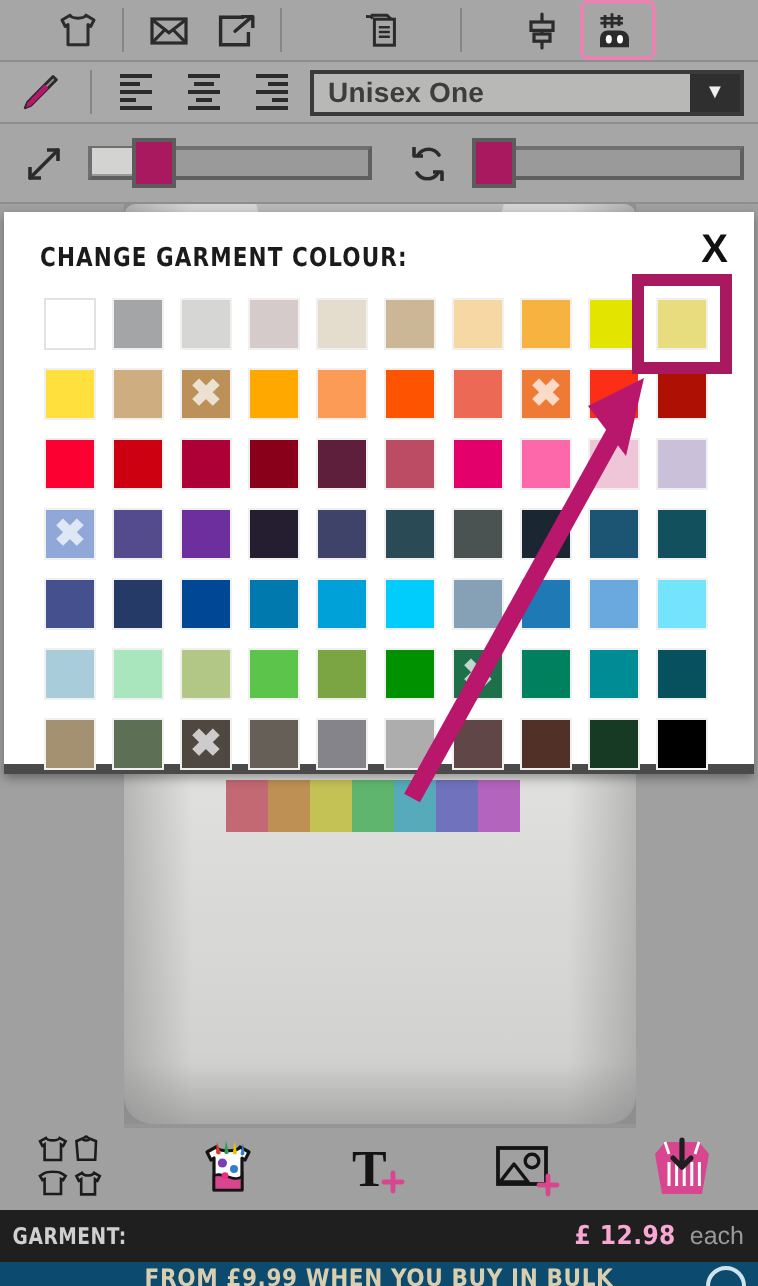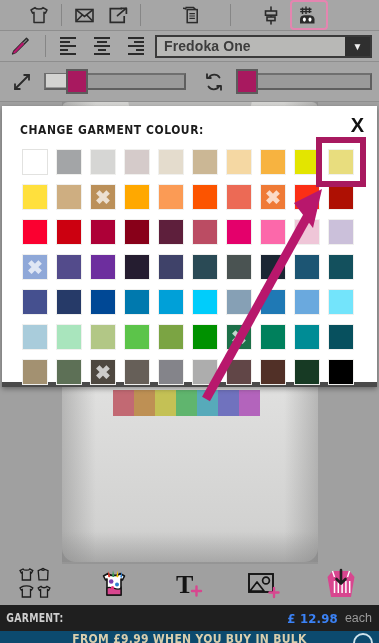--- a/index.html
+++ b/index.html
@@ -148,21 +148,21 @@
   }
   .st-label {
     font-family: "DejaVu Sans Condensed","Liberation Sans Narrow","Liberation Sans", sans-serif;
     font-weight: bold; font-size: 11.5px; color: #cfcfcf; letter-spacing: .3px;
     padding-left: 7px; transform: scaleX(.9); transform-origin: left center;
   }
   .st-value { font-size: 13.5px; color: #e6e6e6; padding-left: 5px; }
   .st-price {
     margin-left: auto;
     font-family: "DejaVu Sans Condensed","Liberation Sans Narrow","Liberation Sans", sans-serif;
-    font-weight: bold; font-size: 13px; color: #3b82f6; letter-spacing: .2px;
+    font-weight: bold; font-size: 13px; color: #f9a8d4; letter-spacing: .2px;
   }
   .st-each { font-size: 12.5px; color: #9a9a9a; padding: 0 7px 0 7px; }
 
   .bulkbar {
     position: absolute; left: 0; top: 631px; width: 379px; height: 20px;
     background: #0c4a6e; overflow: hidden; z-index: 21;
   }
   .bulktext {
     position: absolute; left: 0; top: 1px; width: 379px; text-align: center;
     font-family: "DejaVu Sans Condensed","Liberation Sans Narrow","Liberation Sans", sans-serif;
@@ -276,21 +276,21 @@
     <div class="tbtn">
       <div class="alignico al-r">
         <span></span>
           <span></span>
           <span></span>
           <span></span>
           <span></span>
       </div>
     </div>
     <div class="fontbox">
-      <div class="fontname">Fredoka One</div>
+      <div class="fontname">Unisex One</div>
       <div class="fontarrow">▼</div>
     </div>
   </div>
 
   <div class="tb tb3">
     <div class="tbtn" style="width:44px">
       <svg width="22" height="22" viewBox="0 0 22 22" fill="none" stroke="#2b2b2b" stroke-width="1.8">
         <path d="M4 18 L18 4" stroke-linecap="round"></path>
         <path d="M12.5 4 H18 V9.5" stroke-linejoin="round"></path>
         <path d="M9.5 18 H4 V12.5" stroke-linejoin="round"></path>

